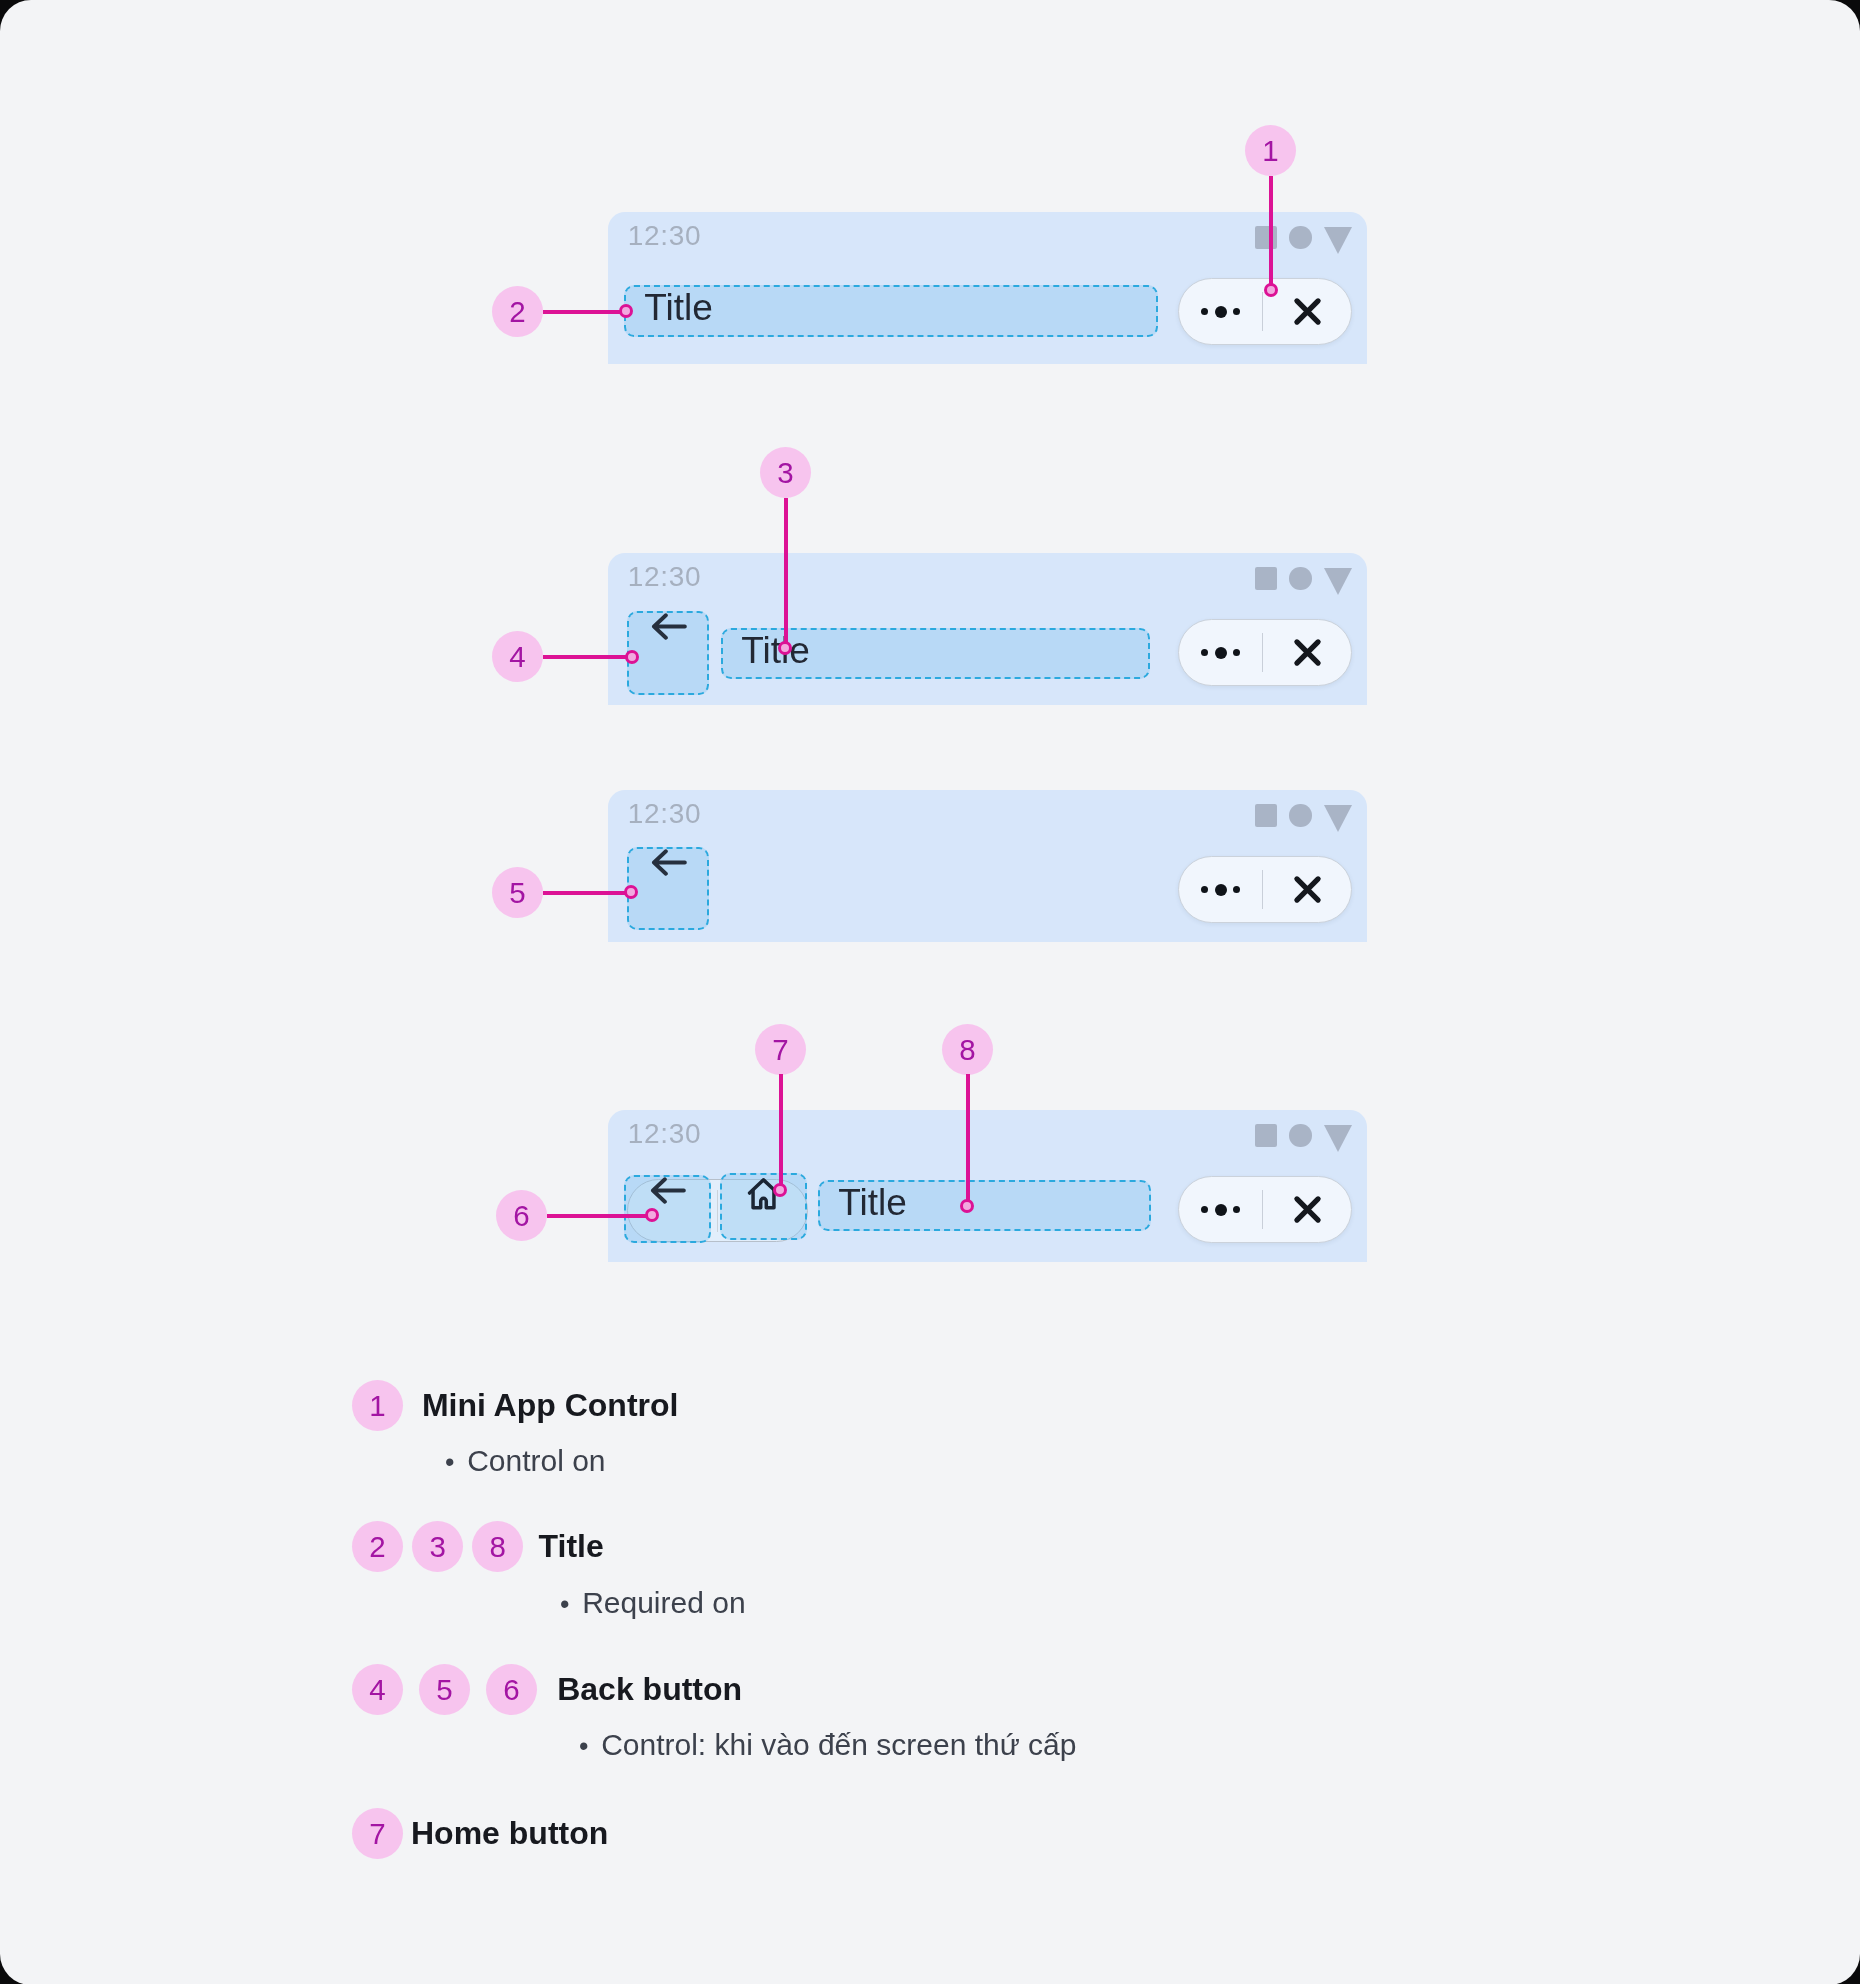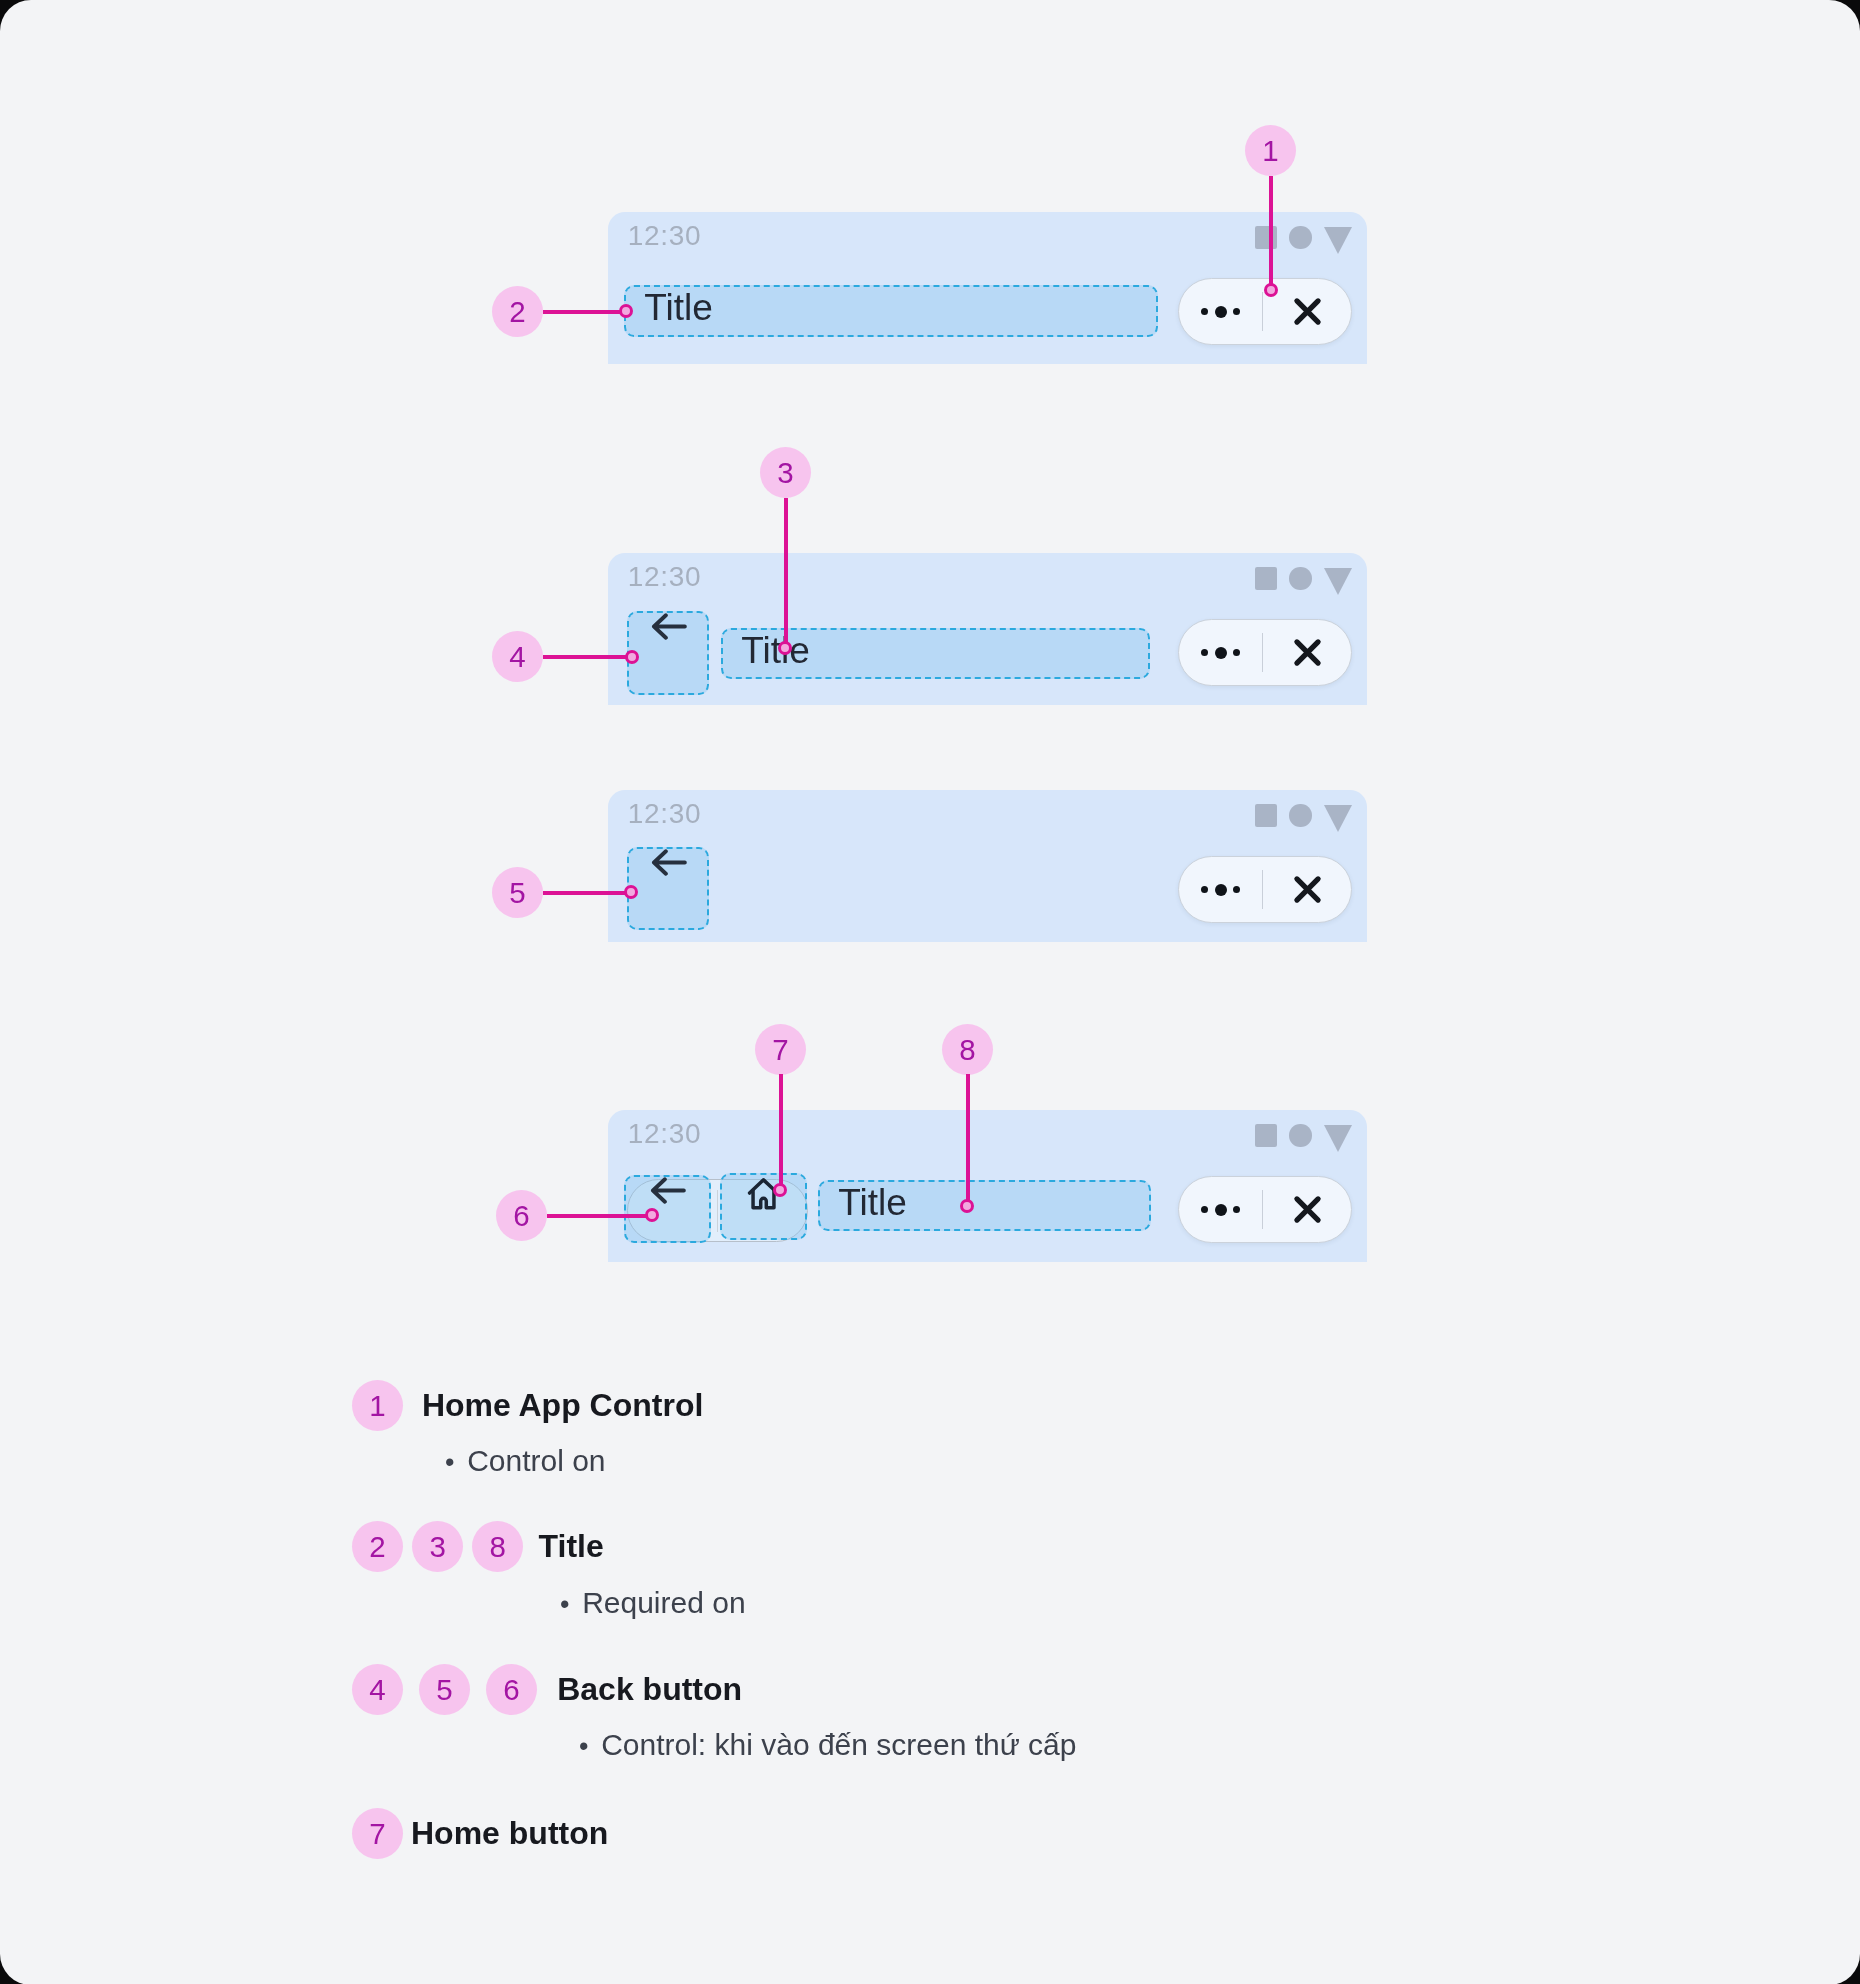--- a/index.html
+++ b/index.html
@@ -195,21 +195,21 @@
   <div class="badge" style="left:755px;top:1024px">7</div>
   <div class="aline" style="left:779px;top:1074px;width:3.5px;height:110px"></div>
   <div class="adot" style="left:773px;top:1183px"></div>
 
   <div class="badge" style="left:942px;top:1024px">8</div>
   <div class="aline" style="left:966px;top:1074px;width:3.5px;height:126px"></div>
   <div class="adot" style="left:960px;top:1199px"></div>
 
   <div class="legend-row" style="left:352px;top:1380px;gap:9.8px">
     <div class="badge" style="position:static">1</div>
-    <div class="legend-label" style="margin-left:9.1px">Home App Control</div>
+    <div class="legend-label" style="margin-left:9.1px">Mini App Control</div>
   </div>
   <div class="bullet-row" style="left:445px;top:1444px">
     <span class="bullet-char">•</span>
     <span>Control on</span>
   </div>
 
   <div class="legend-row" style="left:352px;top:1521px;gap:9.1px">
     <div class="badge" style="position:static">2</div>
     <div class="badge" style="position:static">3</div>
     <div class="badge" style="position:static">8</div>

